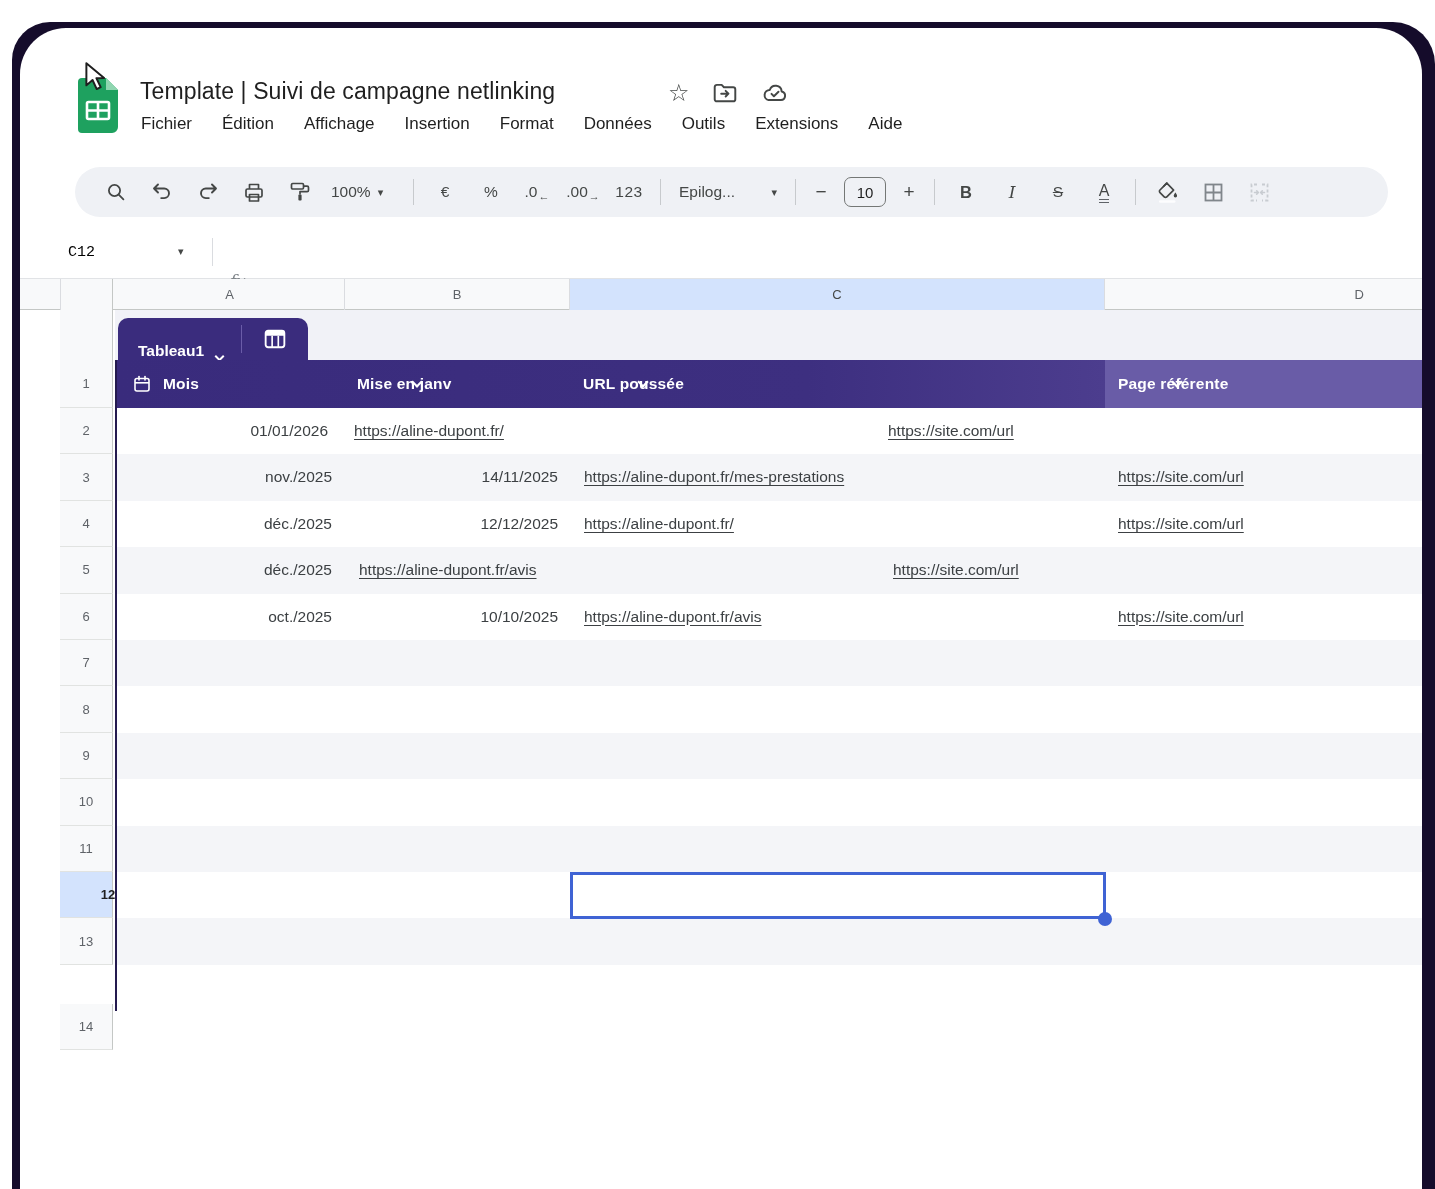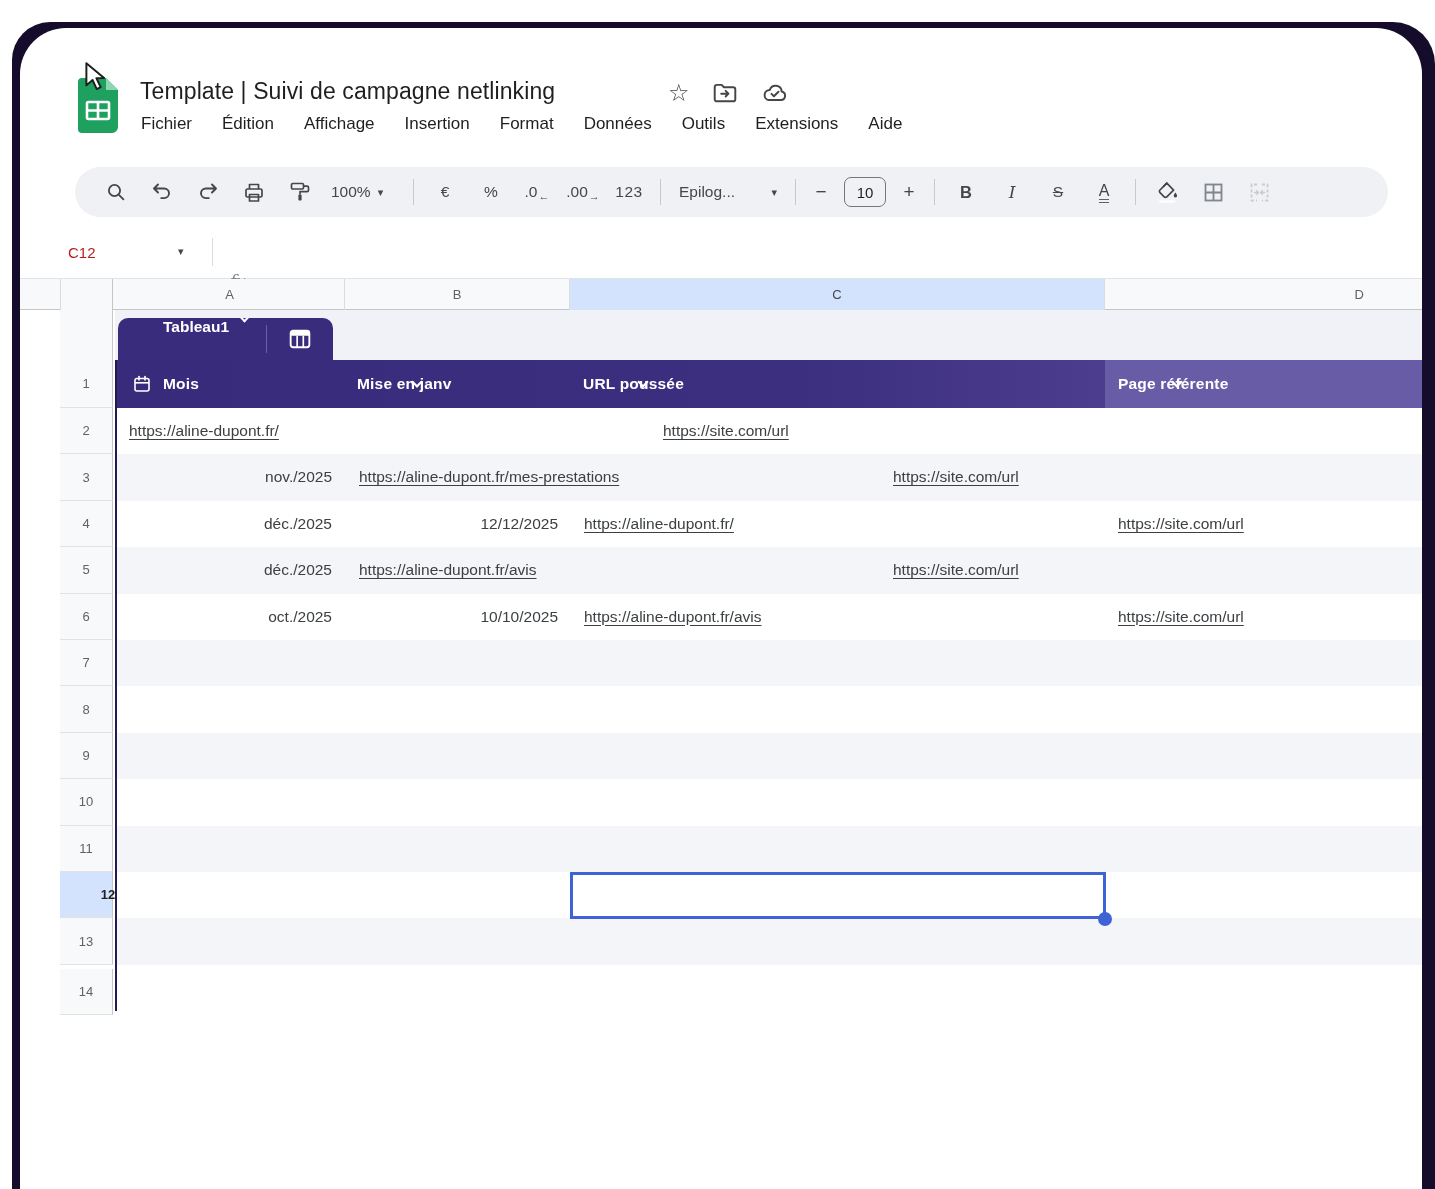--- a/index.html
+++ b/index.html
@@ -43,21 +43,21 @@
   .b-s { font-size:15.5px; text-decoration:line-through; }
   .b-a { font-size:16px; border-bottom:4px double #5f6368; line-height:17px; }
   .sub-arrow { font-size:11px; margin-left:1px; position:relative; top:4px; }
   .num123 { font-weight:500; letter-spacing:.5px; }
   .faded { opacity:.45; }
 
   
   .fbar { position:absolute; left:0; top:197px; width:1402px; height:54px; border-bottom:1px solid #e1e3e6;
           display:flex; align-items:center; }
   .namebox { position:absolute; left:48px; top:0; height:54px; display:flex; align-items:center;
-             font-size:15px; color:#b91c1c; width:112px; }
+             font-size:15px; color:#000000; width:112px;font-family:Liberation Mono, monospace; }
   .namecaret { position:absolute; left:158px; top:20px; font-size:11px; color:#444746; }
   .fdiv { position:absolute; left:192px; top:13px; width:1px; height:28px; background:#dadce0; }
   .fx { position:absolute; left:210px; top:14px; font-family:"DejaVu Serif", serif; font-style:italic;
         font-size:17px; color:#80868b;margin-top:32px; }
 
   
   .colhead { position:absolute; left:0; top:251px; width:1402px; height:31px; background:#f8f9fa;
              border-bottom:1px solid #c4c7c5; font-size:13px; color:#5f6368; }
   .corner { position:absolute; left:40px; top:0; width:53px; height:31px; background:#f8f9fa;
             border-right:1px solid #c4c7c5; border-left:1px solid #dadce0; }
@@ -67,22 +67,22 @@
   .c-B { left:325px; width:225px; }
   .c-C { left:550px; width:535px; background:#d3e3fd; color:#444746; }
   .c-D { left:1085px; width:317px; justify-content:flex-end; padding-right:58px; border-right:none; }
 
   
   .tabband { position:absolute; left:95px; top:282px; width:1307px; height:50px; background:#f1f2f7; }
   .tab-rh { position:absolute; left:40px; top:282px; width:53px; height:50px; background:#f8f9fa;
             border-right:1px solid #c4c7c5; }
   .chip { position:absolute; left:3px; bottom:0; height:42px; display:flex; background:#3a2c7d;
           border-radius:10px 10px 0 0; overflow:hidden; }
-  .chip-name { display:flex; align-items:flex-start; gap:12px; padding:0 18px 0 20px; color:#fff;
-               font-size:15.5px; font-weight:600;margin-left:25px; }
+  .chip-name { display:flex; align-items:flex-end; gap:12px; padding:0 18px 0 20px; color:#fff;
+               font-size:15.5px; font-weight:600; }
   .chip-sep { width:1px; background:#6a5ca8; margin:7px 0; }
   .chip-ic { display:flex; align-items:center; justify-content:center; width:66px; }
 
   
   .rowhead { position:absolute; left:40px; width:53px; background:#f8f9fa; border-right:1px solid #c4c7c5;
              display:flex; align-items:center; justify-content:center; font-size:13px; color:#5f6368;
              border-bottom:1px solid #e1e3e1; }
   .rowhead.sel { background:#d3e3fd; color:#1f1f1f; font-weight:700; }
 
   .thead { position:absolute; left:95px; top:332px; width:1382px; height:48px; color:#fff; }
@@ -284,21 +284,21 @@
     <div class="rowhead" style="top:472.8px; height:46.4px;">4</div>
     <div class="rowhead" style="top:519.2px; height:46.4px;">5</div>
     <div class="rowhead" style="top:565.6px; height:46.4px;">6</div>
     <div class="rowhead" style="top:612px;   height:46.4px;">7</div>
     <div class="rowhead" style="top:658.4px; height:46.4px;">8</div>
     <div class="rowhead" style="top:704.8px; height:46.4px;">9</div>
     <div class="rowhead" style="top:751.2px; height:46.4px;">10</div>
     <div class="rowhead" style="top:797.6px; height:46.4px;">11</div>
     <div class="rowhead sel" style="top:844px; height:46.4px;padding-left:44px;">12</div>
     <div class="rowhead" style="top:890.4px; height:46.4px;">13</div>
-    <div class="rowhead" style="top:941px; height:46.4px;">14</div>
+    <div class="rowhead" style="top:976px; height:46.4px;">14</div>
 
     <div class="thead">
       <div class="th-main"></div>
       <div class="th-d"></div>
       <div class="thcell" style="left:18px; gap:12px;">
         <svg width="18" height="18" viewBox="0 0 18 18">
           <rect x="2" y="3.5" width="14" height="12.5" rx="2" fill="none" stroke="#ffffff" stroke-width="1.6"></rect>
           <line x1="2" y1="7.8" x2="16" y2="7.8" stroke="#ffffff" stroke-width="1.6"></line>
           <line x1="6" y1="1.6" x2="6" y2="5" stroke="#ffffff" stroke-width="1.6" stroke-linecap="round"></line>
           <line x1="12" y1="1.6" x2="12" y2="5" stroke="#ffffff" stroke-width="1.6" stroke-linecap="round"></line>
@@ -314,27 +314,29 @@
         <span>URL poussée</span>
       </div>
       <span class="chev" style="position:absolute; left:1058px; top:22px;"></span>
       <div class="thcell" style="left:1003px;">
         <span>Page référente</span>
       </div>
     </div>
 
     <div class="stripe" style="top:380px;">
       <div class="drow">
+        <div class="cB">01/01/2026</div>
         <div class="cC"><span class="lnk">https://aline-dupont.fr/</span></div>
         <div class="cD"><span class="lnk">https://site.com/url</span></div>
       </div>
     </div>
     <div class="stripe alt" style="top:426.4px;">
       <div class="drow">
         <div class="cA">nov./2025</div>
+        <div class="cB">14/11/2025</div>
         <div class="cC"><span class="lnk">https://aline-dupont.fr/mes-prestations</span></div>
         <div class="cD"><span class="lnk">https://site.com/url</span></div>
       </div>
     </div>
     <div class="stripe" style="top:472.8px;">
       <div class="drow">
         <div class="cA">déc./2025</div>
         <div class="cB">12/12/2025</div>
         <div class="cC"><span class="lnk">https://aline-dupont.fr/</span></div>
         <div class="cD"><span class="lnk">https://site.com/url</span></div>

